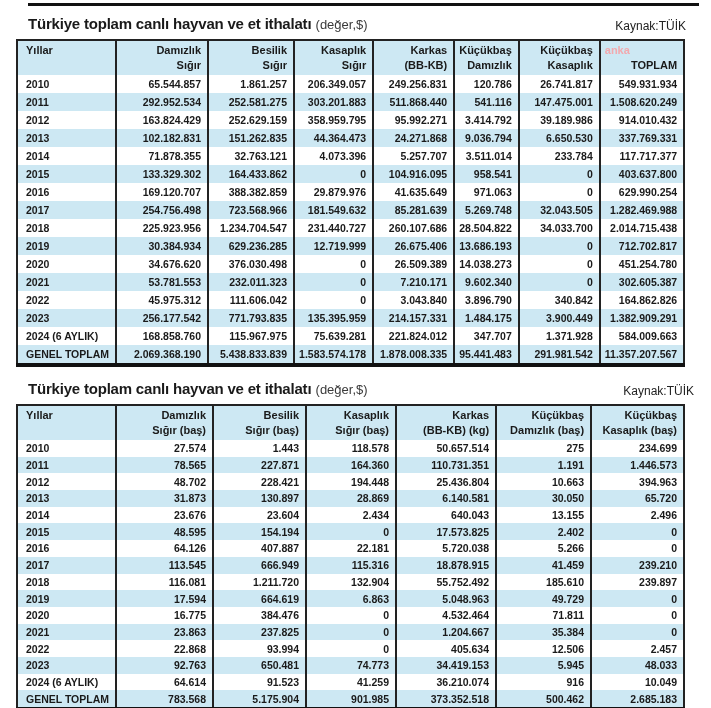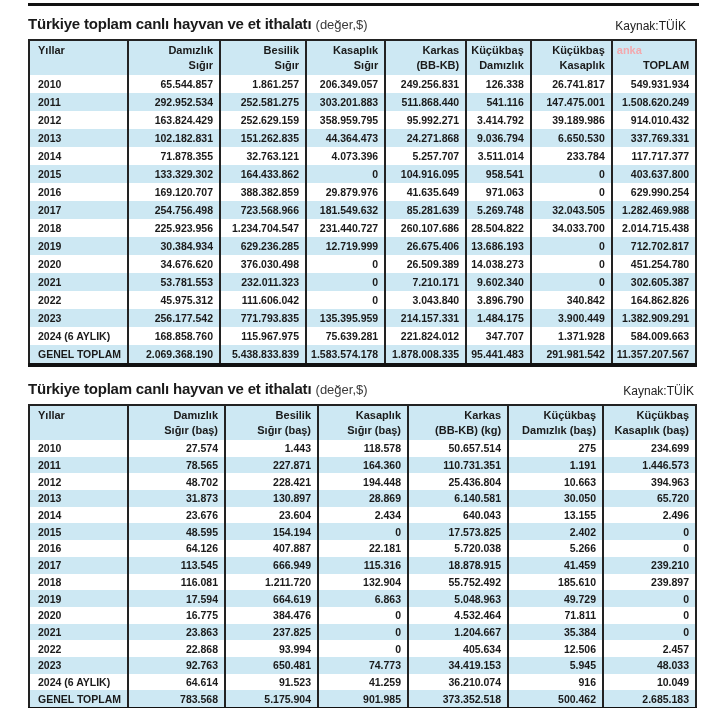--- a/index.html
+++ b/index.html
@@ -18,21 +18,21 @@
     margin:9px 16px 5px 28px;
   }
   .s1 .title-row{width:658px;}
   .s2 .title-row{width:666px;margin-top:13px;}
   .title{font-size:15px;line-height:18px;white-space:nowrap;}
   .tb{font-weight:700;letter-spacing:-0.2px;}
   .tn{font-weight:400;font-size:13px;color:#3a3a3a;}
   .source{font-size:12px;font-weight:400;color:#222;padding-bottom:1px;}
   table.t{
     border-collapse:collapse;table-layout:fixed;
-    margin-left:28px;
+    margin-left:16px;
     border:2px solid #222;
     border-bottom:4px solid #111;
   }
   .t th,.t td{
     border-left:2px solid #222;
     padding:0 6px 0 4px;
     font-weight:700;
     text-align:right;
     white-space:nowrap;
     overflow:hidden;
@@ -118,21 +118,21 @@
             </th>
           </tr>
         </thead>
       <tbody>
           <tr>
             <td class="first">2010</td>
             <td>65.544.857</td>
             <td>1.861.257</td>
             <td>206.349.057</td>
             <td>249.256.831</td>
-            <td>126.338</td>
+            <td>120.786</td>
             <td>26.741.817</td>
             <td>549.931.934</td>
           </tr>
           <tr>
             <td class="first">2011</td>
             <td>292.952.534</td>
             <td>252.581.275</td>
             <td>303.201.883</td>
             <td>511.868.440</td>
             <td>541.116</td>

